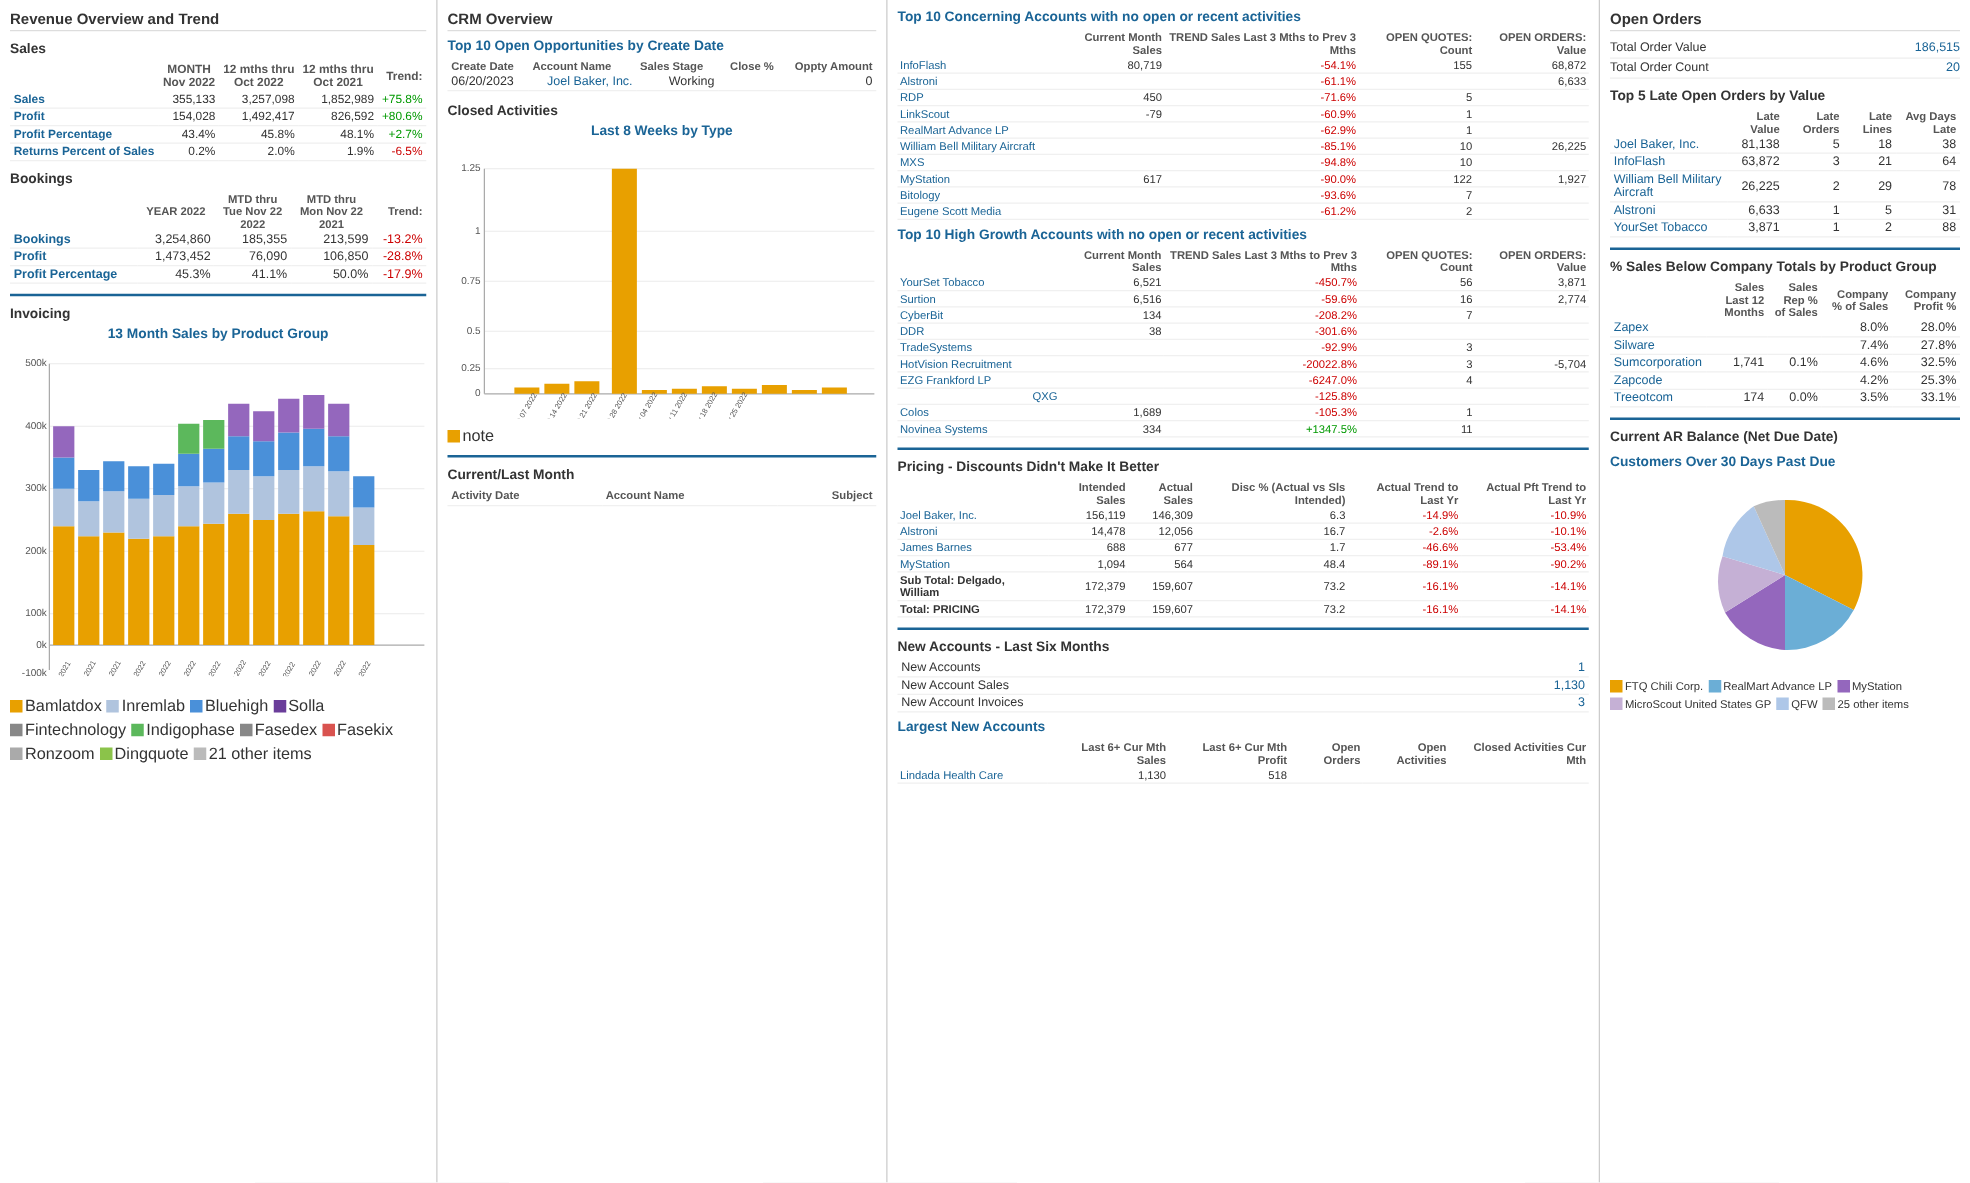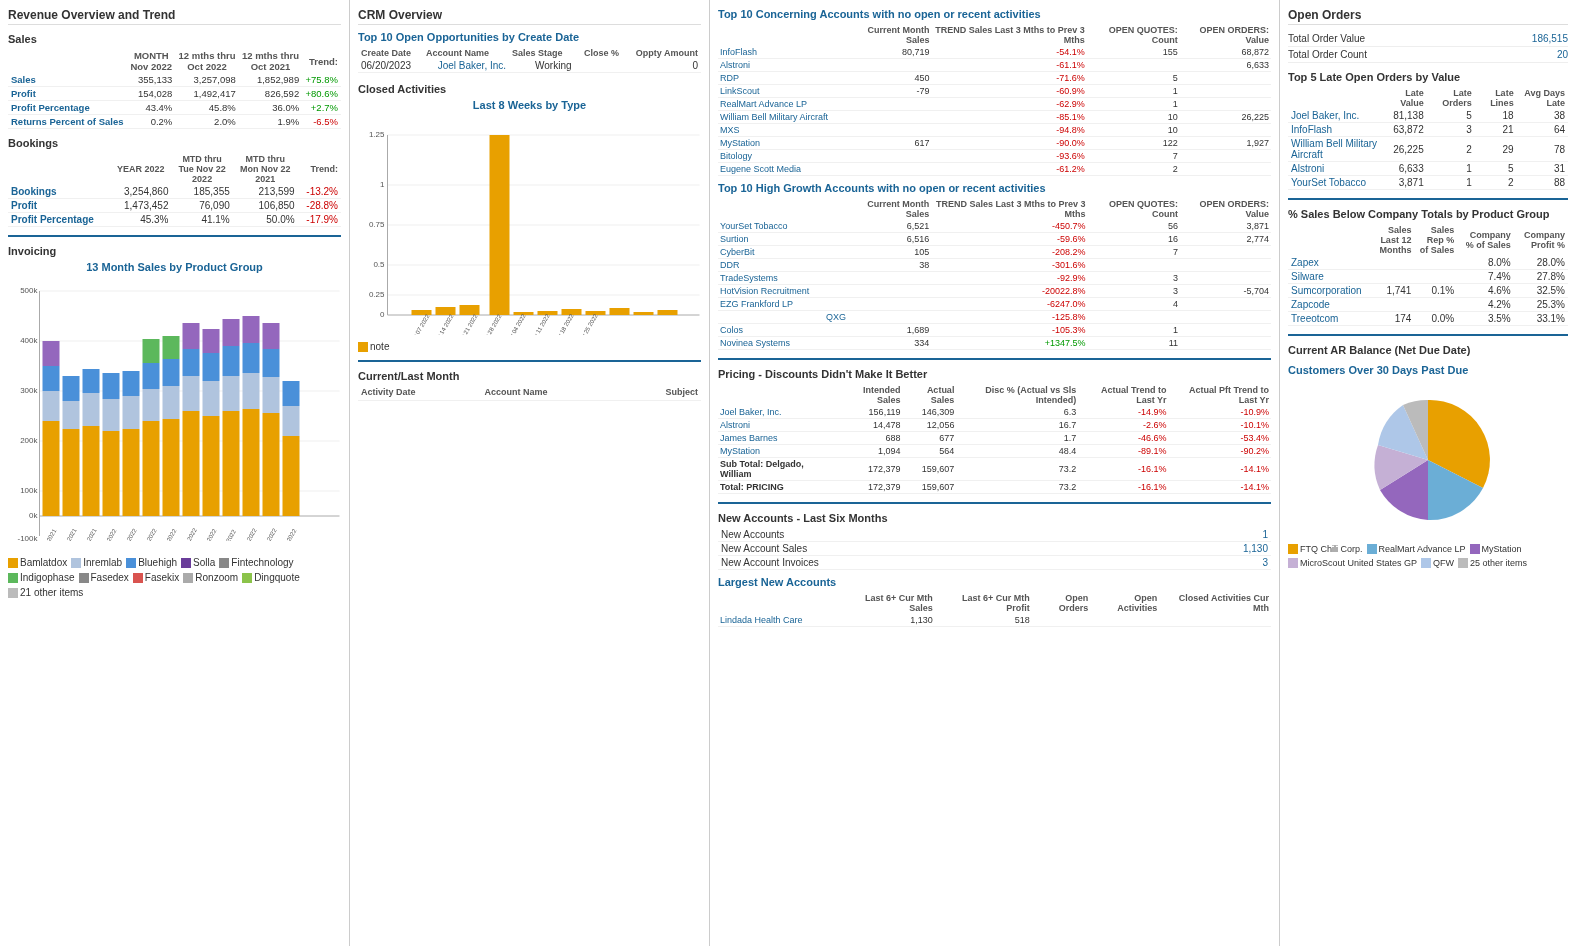--- a/index.html
+++ b/index.html
@@ -17,21 +17,21 @@
     table { border-collapse: collapse; width: 100%; font-size: 10px; }
     th { font-size: 9px; font-weight: bold; color: #555; text-align: right; padding: 1px 3px; }
     th:first-child { text-align: left; }
     td { padding: 1px 3px; text-align: right; border-bottom: 1px solid #f0f0f0; }
     td:first-child { text-align: left; }
     .blue-link { color: #1a6496; }
     
     .sales-table th, .sales-table td { font-size: 9.5px; }
     
     .bookings-section { margin-top: 8px; }
-    .legend { display: flex; flex-wrap: wrap; gap: 4px; margin-top: 6px; font-size: 10px; }
+    .legend { display: flex; flex-wrap: wrap; gap: 4px; margin-top: 6px; font-size: 13px; }
     .legend-item { display: flex; align-items: center; gap: 2px; }
     .legend-color { width: 10px; height: 10px; display: inline-block; }
     .kv-row { display: flex; justify-content: space-between; padding: 2px 0; border-bottom: 1px solid #eee; font-size: 10px; }
     
     .ap-table td, .ap-table th { font-size: 9px; padding: 1px 2px; }
     .section-divider { border-top: 2px solid #1a6496; margin: 8px 0 4px 0; }
     .orange-dot { display: inline-block; width: 8px; height: 8px; background: #e8a000; border-radius: 50%; margin-right: 4px; }
   </style>
 </head>
 <body>
@@ -64,21 +64,21 @@
     <td style="color:#1a6496;font-weight:bold;">Profit</td>
     <td>154,028</td>
     <td>1,492,417</td>
     <td>826,592</td>
     <td style="color:#090">+80.6%</td>
   </tr>
           <tr>
     <td style="color:#1a6496;font-weight:bold;">Profit Percentage</td>
     <td>43.4%</td>
     <td>45.8%</td>
-    <td>36.0%</td>
+    <td>48.1%</td>
     <td style="color:#090">+2.7%</td>
   </tr>
           <tr>
     <td style="color:#1a6496;font-weight:bold;">Returns Percent of Sales</td>
     <td>0.2%</td>
     <td>2.0%</td>
     <td>1.9%</td>
     <td style="color:#c00">-6.5%</td>
   </tr>
         </tbody>
@@ -472,21 +472,21 @@
   </tr>
           <tr>
     <td style="color:#1a6496;">Surtion</td>
     <td>6,516</td>
     <td style="color:#c00;">-59.6%</td>
     <td>16</td>
     <td>2,774</td>
   </tr>
           <tr>
     <td style="color:#1a6496;">CyberBit</td>
-    <td>105</td>
+    <td>134</td>
     <td style="color:#c00;">-208.2%</td>
     <td>7</td>
     <td></td>
   </tr>
           <tr>
     <td style="color:#1a6496;">DDR</td>
     <td>38</td>
     <td style="color:#c00;">-301.6%</td>
     <td></td>
     <td></td>

